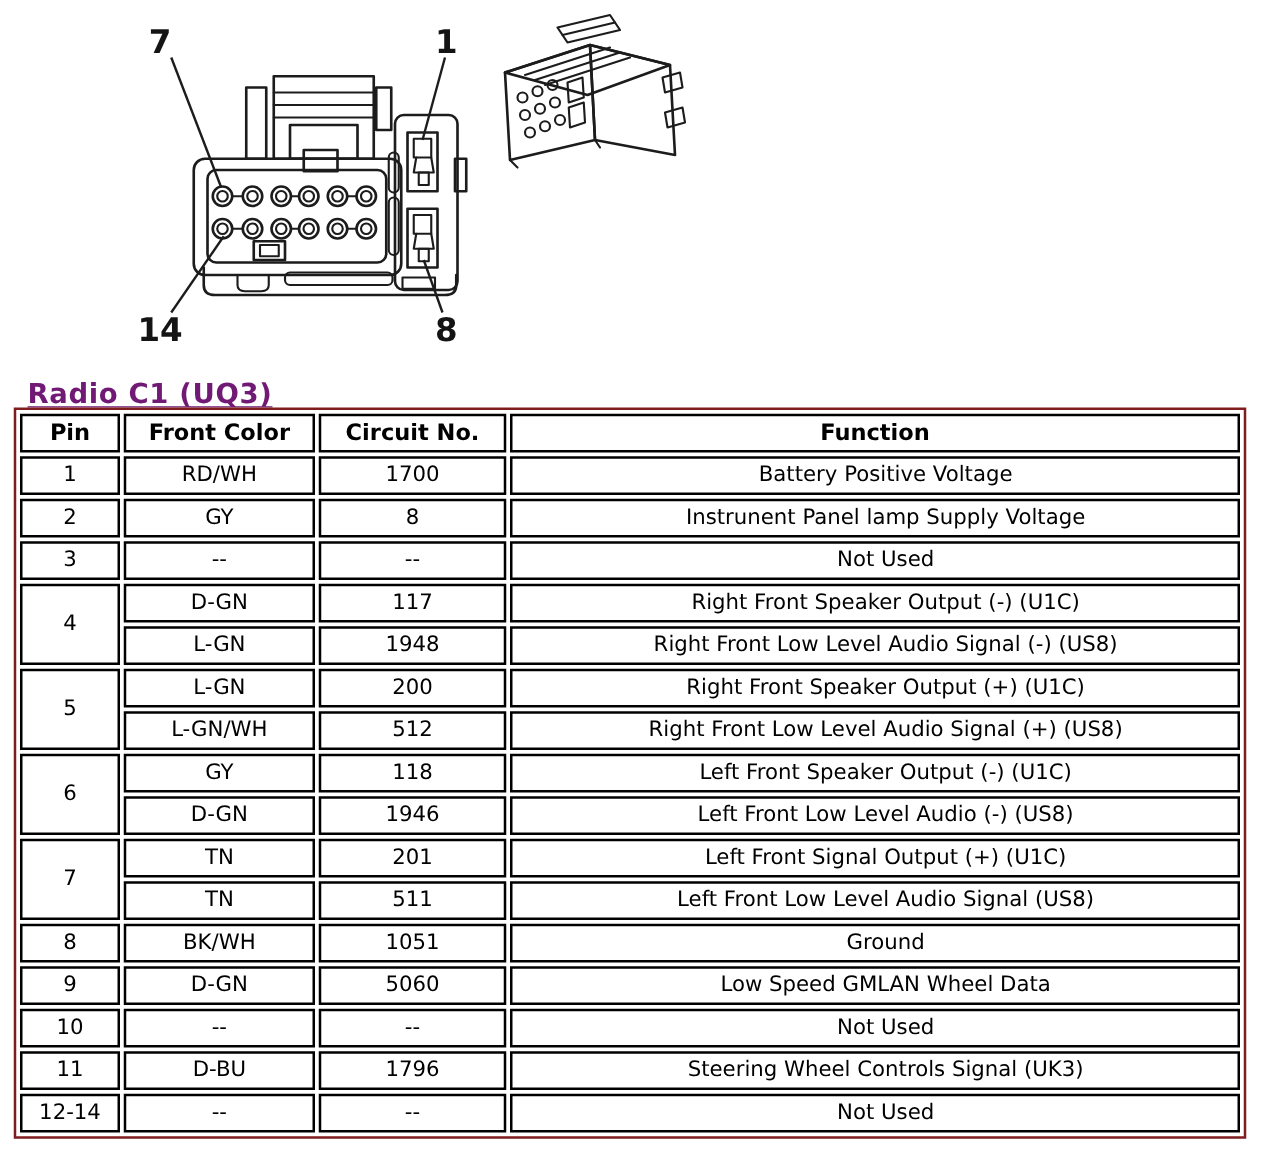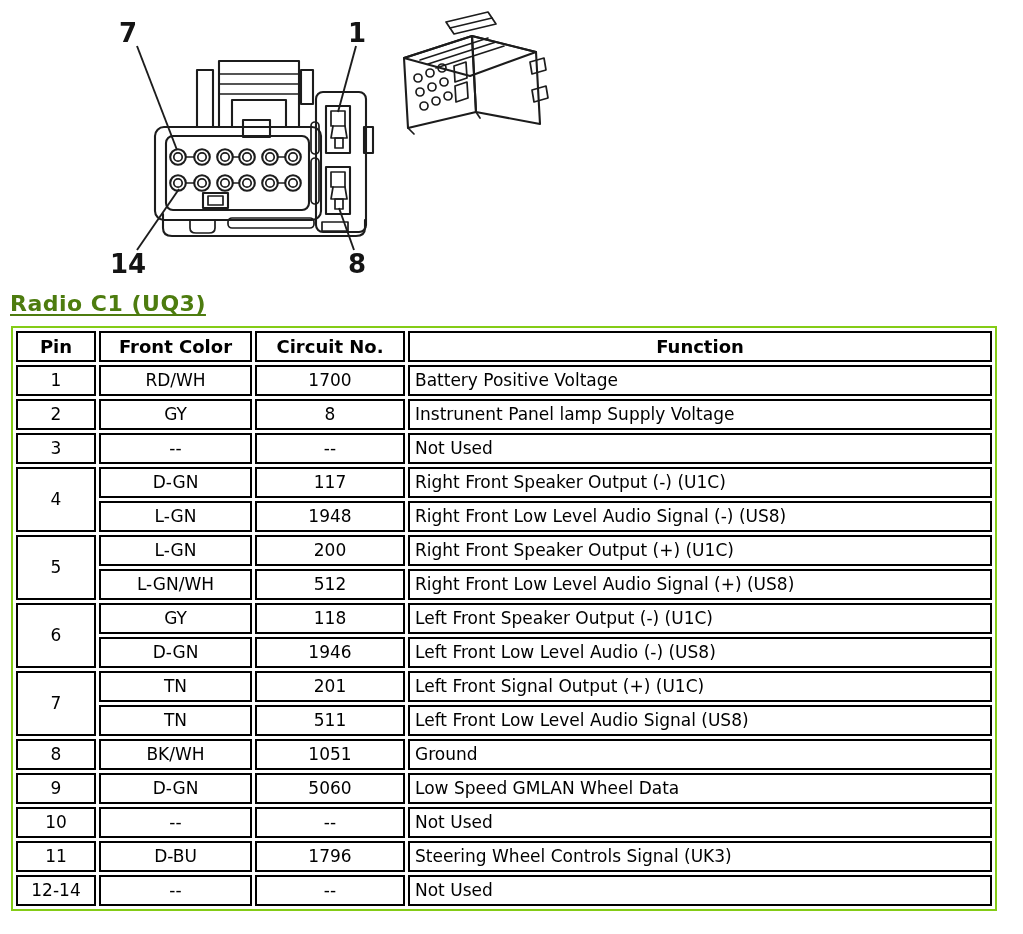--- a/index.html
+++ b/index.html
@@ -49,60 +49,60 @@
   .pin-num-label {
     font-family: "DejaVu Sans", sans-serif;
     font-size: 26px;
     font-weight: bold;
     fill: #141414;
   }
   h2.section-title {
     position: absolute;
     left: 10px;
     top: 291px;
-    margin: 0;
+    margin: 12px;
     font-size: 22px;
     line-height: 26px;
     font-weight: bold;
-    color: #4d7c0f;
+    color: #701a75;
     text-decoration: underline;
     text-underline-offset: 3px;
     letter-spacing: 0.5px;
   }
   table.pinout {
     position: absolute;
     left: 11px;
     top: 326px;
     width: 986px;
     table-layout: fixed;
     border-collapse: separate;
     border-spacing: 3px;
-    border: 2px solid #84cc16;
+    border: 2px solid #7f1d1d;
     background: #ffffff;
   }
   table.pinout th,
   table.pinout td {
     border: 2px solid #000000;
     font-size: 17px;
     height: 27px;
     line-height: 27px;
     padding: 0 3px;
     text-align: center;
     vertical-align: middle;
     white-space: nowrap;
     overflow: hidden;
     background: #ffffff;
   }
   table.pinout th {
     font-size: 18px;
     font-weight: bold;
   }
   table.pinout td.fn {
-    text-align: left;
-    padding-left: 5px;
+    text-align: center;
+    padding-left: 20px;
   }
 </style>
 </head>
 <body>
 
 <div class="page">
 
   <svg class="connector-art" width="1023" height="290" viewBox="0 0 1023 290" aria-hidden="true">
 
     <g>

